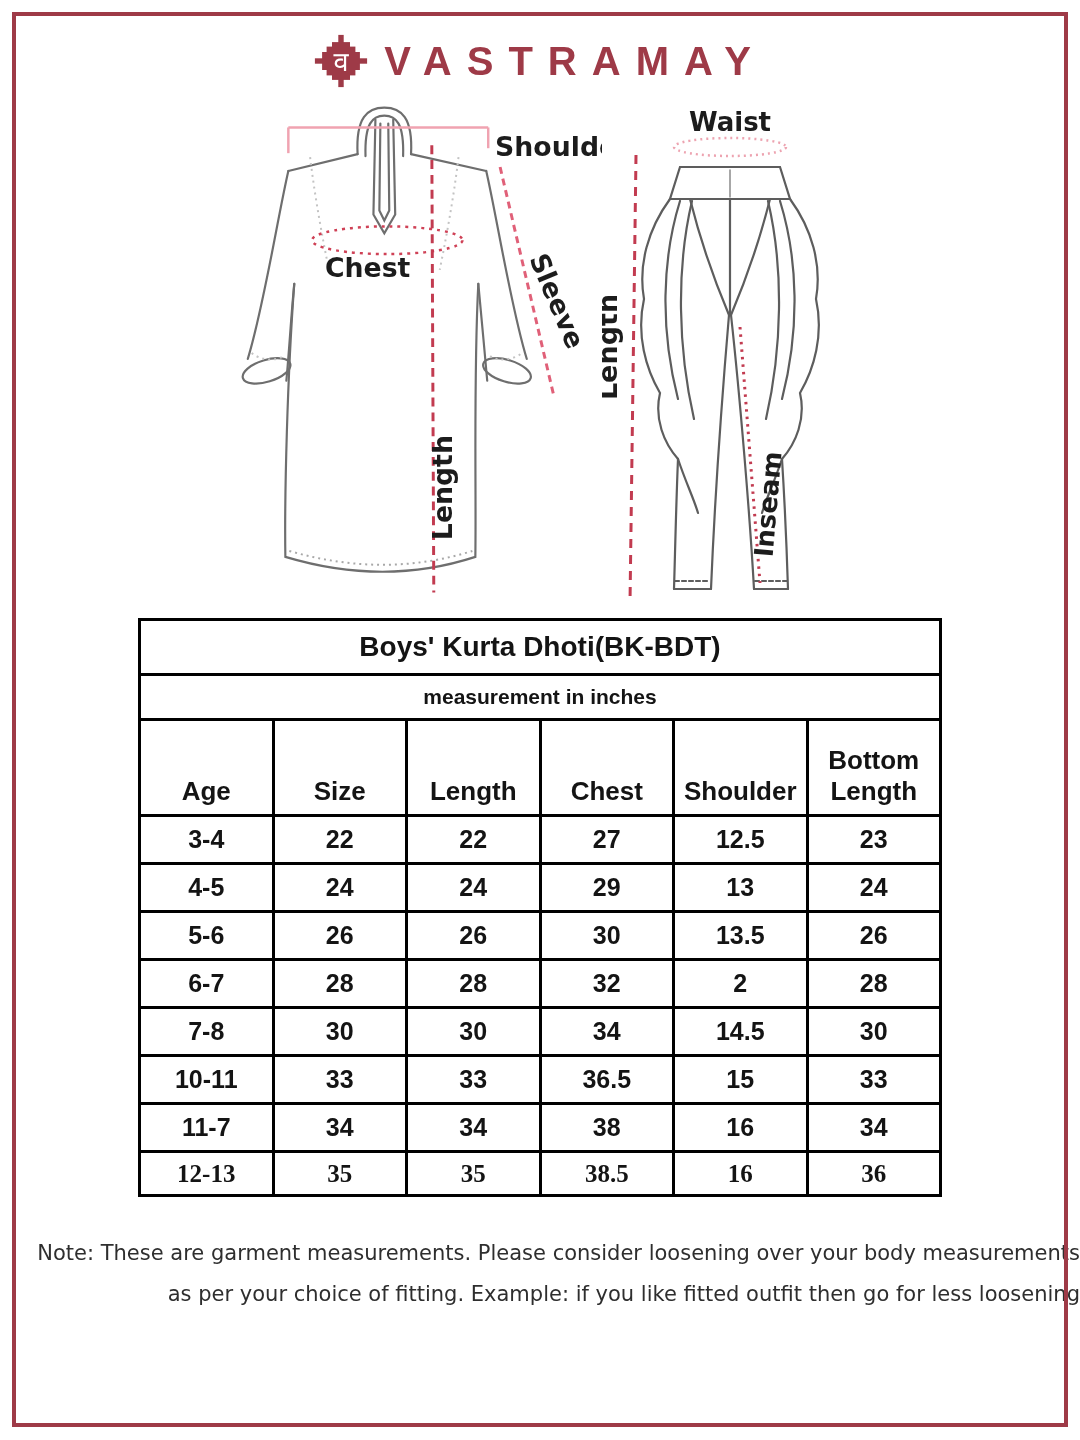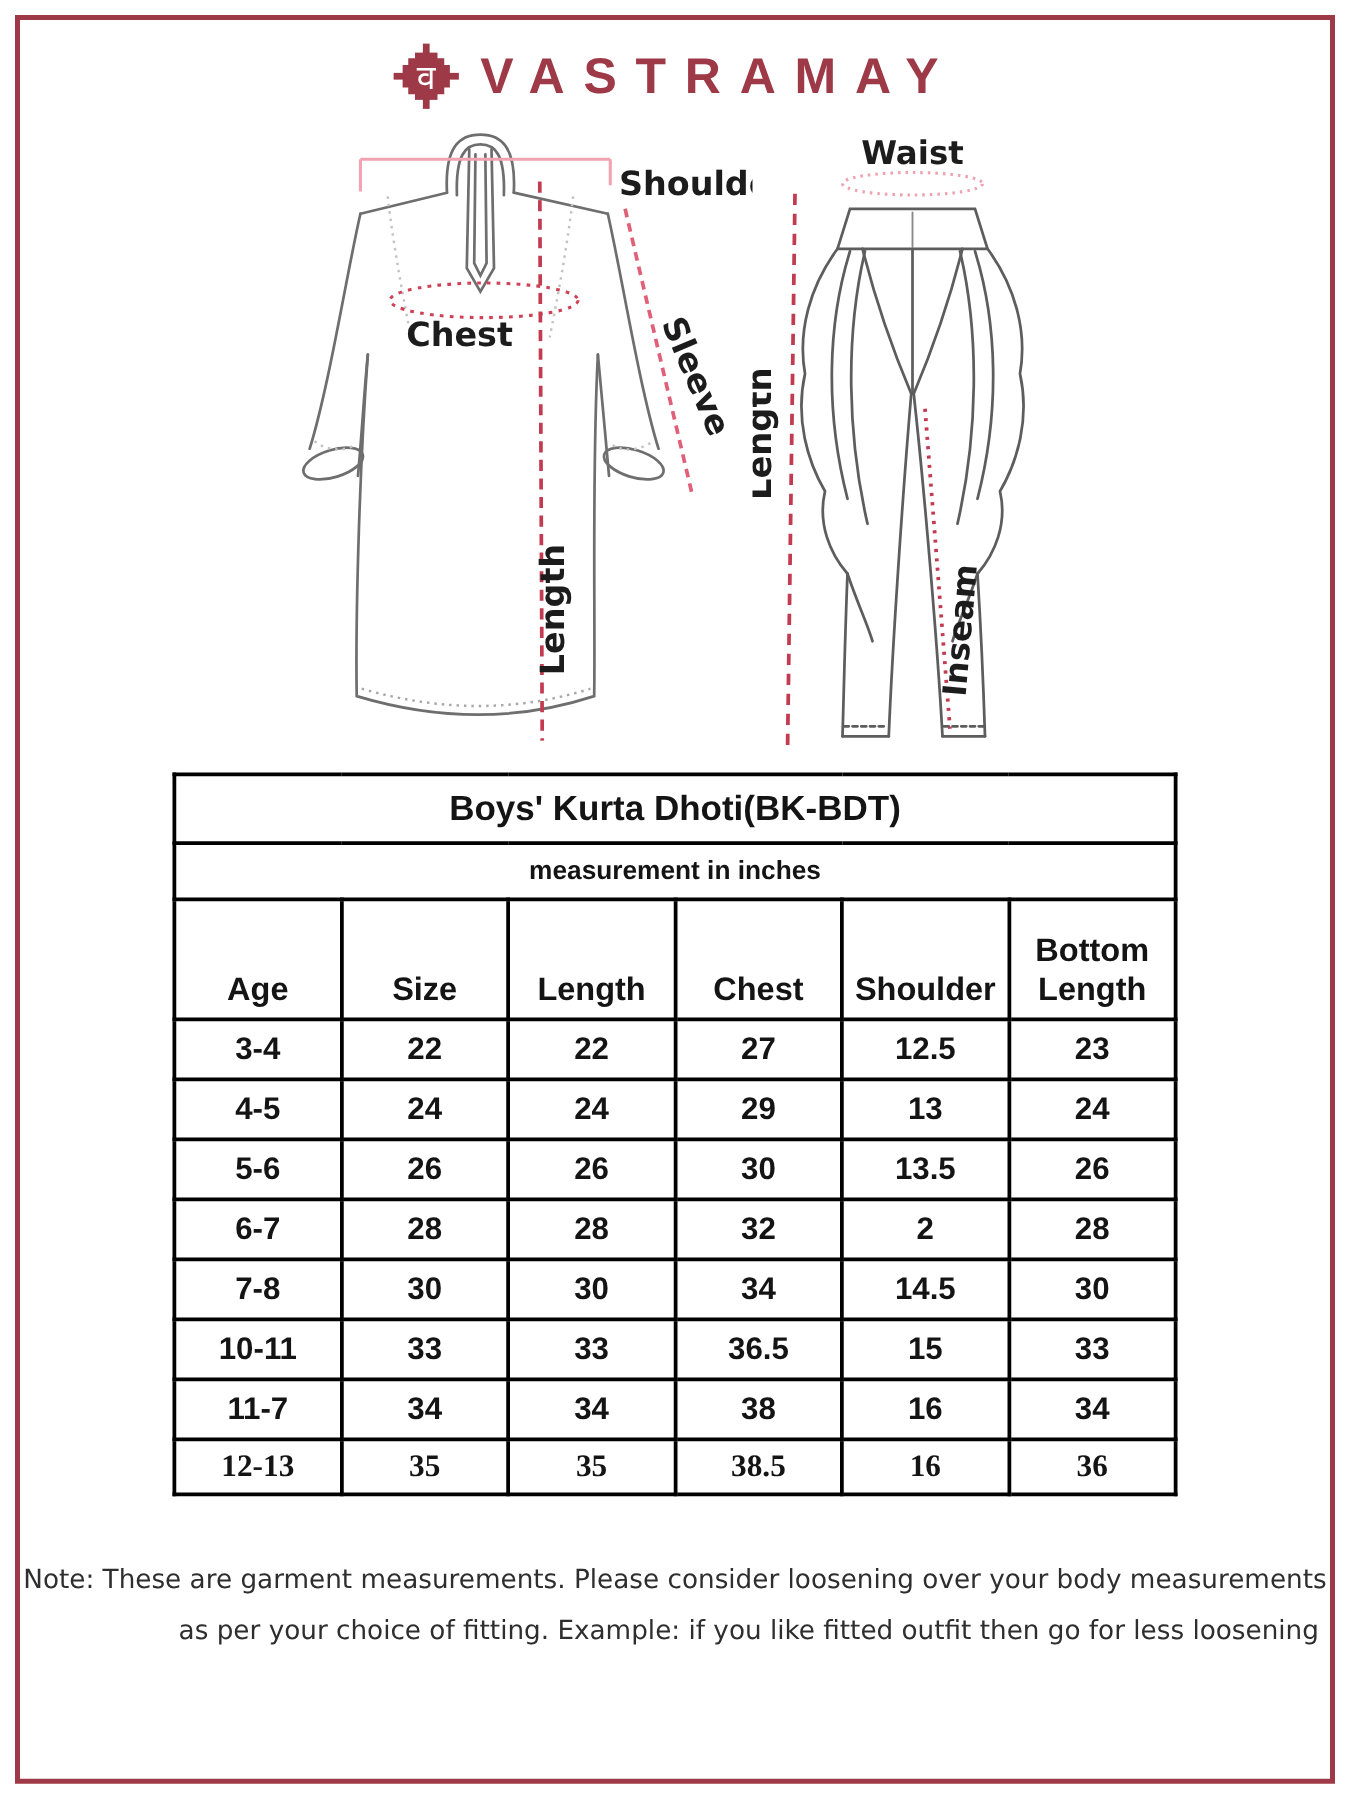--- a/index.html
+++ b/index.html
@@ -67,22 +67,22 @@
     height: 86px;
     vertical-align: bottom;
     padding-bottom: 7px;
     line-height: 31px;
     margin-left: 12px;
   }
   table.size-chart tbody td { font-size: 25px; height: 45px; }
   table.size-chart tbody tr:last-child td { height: 41px; font-family: Liberation Serif, serif; }
   
   .note {
-    margin-top: 46px;
-    text-align: center;
+    margin-top: 36px;
+    text-align: right;
     font-family: "DejaVu Sans", sans-serif;
     font-size: 21px;
     line-height: 41px;
     color: #2e2e2e;
   }
   .note .line2 { padding-left: 118px; }
 </style>
 </head>
 <body>
 

